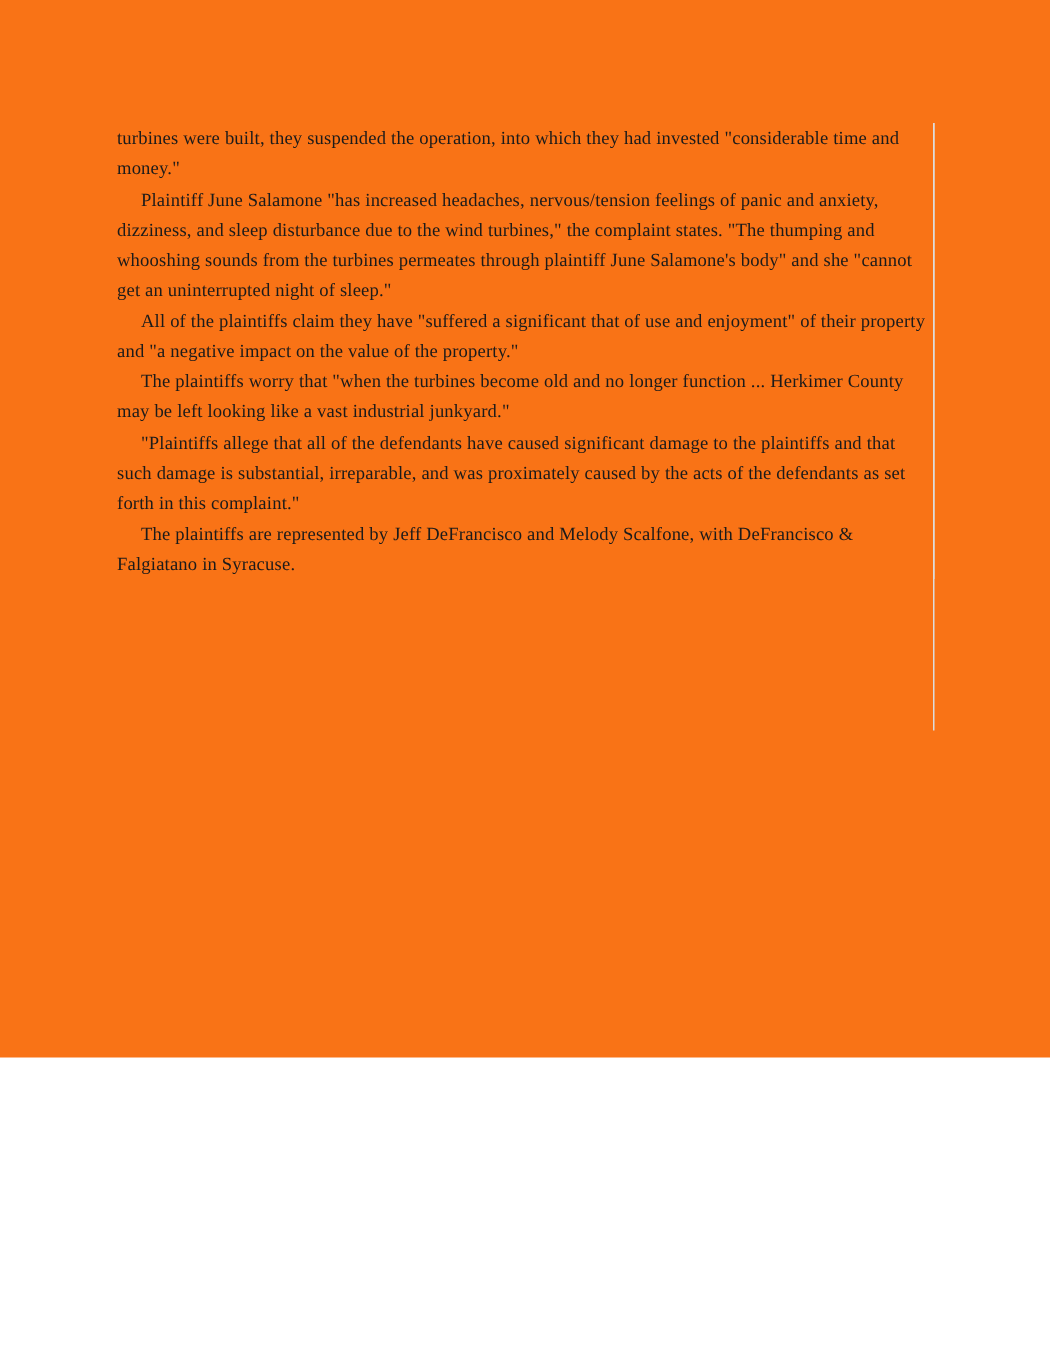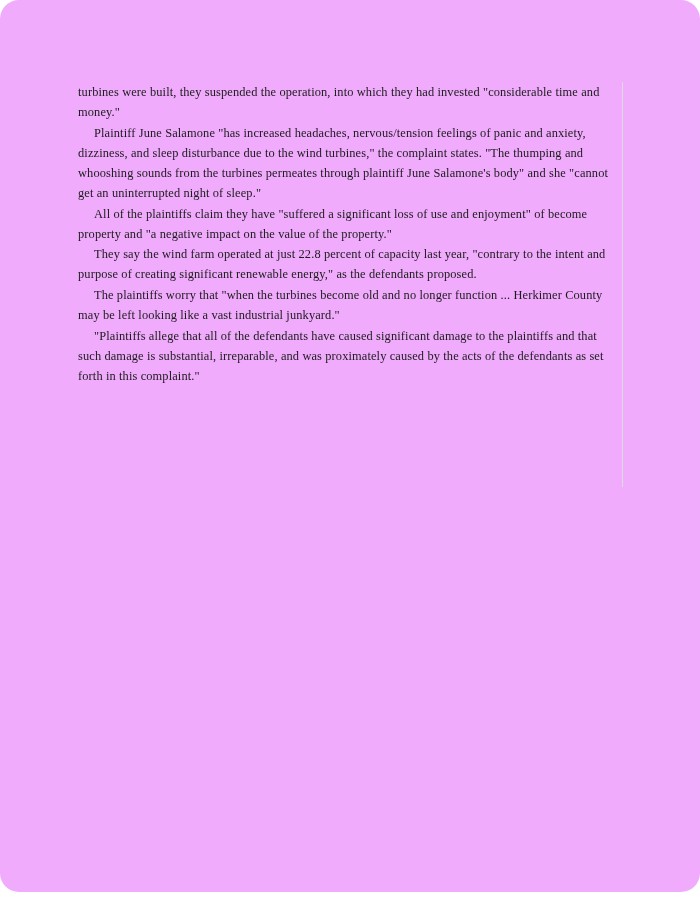--- a/index.html
+++ b/index.html
@@ -10,23 +10,22 @@
   body {
     width: 700px;
     height: 913px;
     font-family: "Liberation Serif", serif;
     color: #1a1a1a;
     overflow: hidden;
   }
   .page {
     position: relative;
     width: 700px;
-    height: 892px;
-    background: #f0abfc;
-    border-radius: 19px;
+    height: 705px;
+    background: #f97316;
   }
   .content-block {
     position: absolute;
     left: 78px;
     top: 82px;
     width: 545px;
     border-right: 1px solid #e0e0e0;
     padding-right: 0px;
     box-sizing: border-box;
   }
@@ -51,21 +50,21 @@
   }
 </style>
 </head>
 <body>
 
 <div class="page">
 
   <div class="content-block">
     <p class="para">turbines were built, they suspended the operation, into which they had invested "considerable time and money."</p>
     <p class="para indent">Plaintiff June Salamone "has increased headaches, nervous/tension feelings of panic and anxiety, dizziness, and sleep disturbance due to the wind turbines," the complaint states. "The thumping and whooshing sounds from the turbines permeates through plaintiff June Salamone's body" and she "cannot get an uninterrupted night of sleep."</p>
-    <p class="para indent">All of the plaintiffs claim they have "suffered a significant loss of use and enjoyment" of become property and "a negative impact on the value of the property."</p>
-    <p class="para indent">They say the wind farm operated at just 22.8 percent of capacity last year, "contrary to the intent and purpose of creating significant renewable energy," as the defendants proposed.</p>
+    <p class="para indent">All of the plaintiffs claim they have "suffered a significant that of use and enjoyment" of their property and "a negative impact on the value of the property."</p>
     <p class="para indent">The plaintiffs worry that "when the turbines become old and no longer function ... Herkimer County may be left looking like a vast industrial junkyard."</p>
     <p class="para indent">"Plaintiffs allege that all of the defendants have caused significant damage to the plaintiffs and that such damage is substantial, irreparable, and was proximately caused by the acts of the defendants as set forth in this complaint."</p>
+    <p class="para indent">The plaintiffs are represented by Jeff DeFrancisco and Melody Scalfone, with DeFrancisco &amp; Falgiatano in Syracuse.</p>
   </div>
 
   <div class="bottom-rule"></div>
 
 </div>
 
 </body></html>

